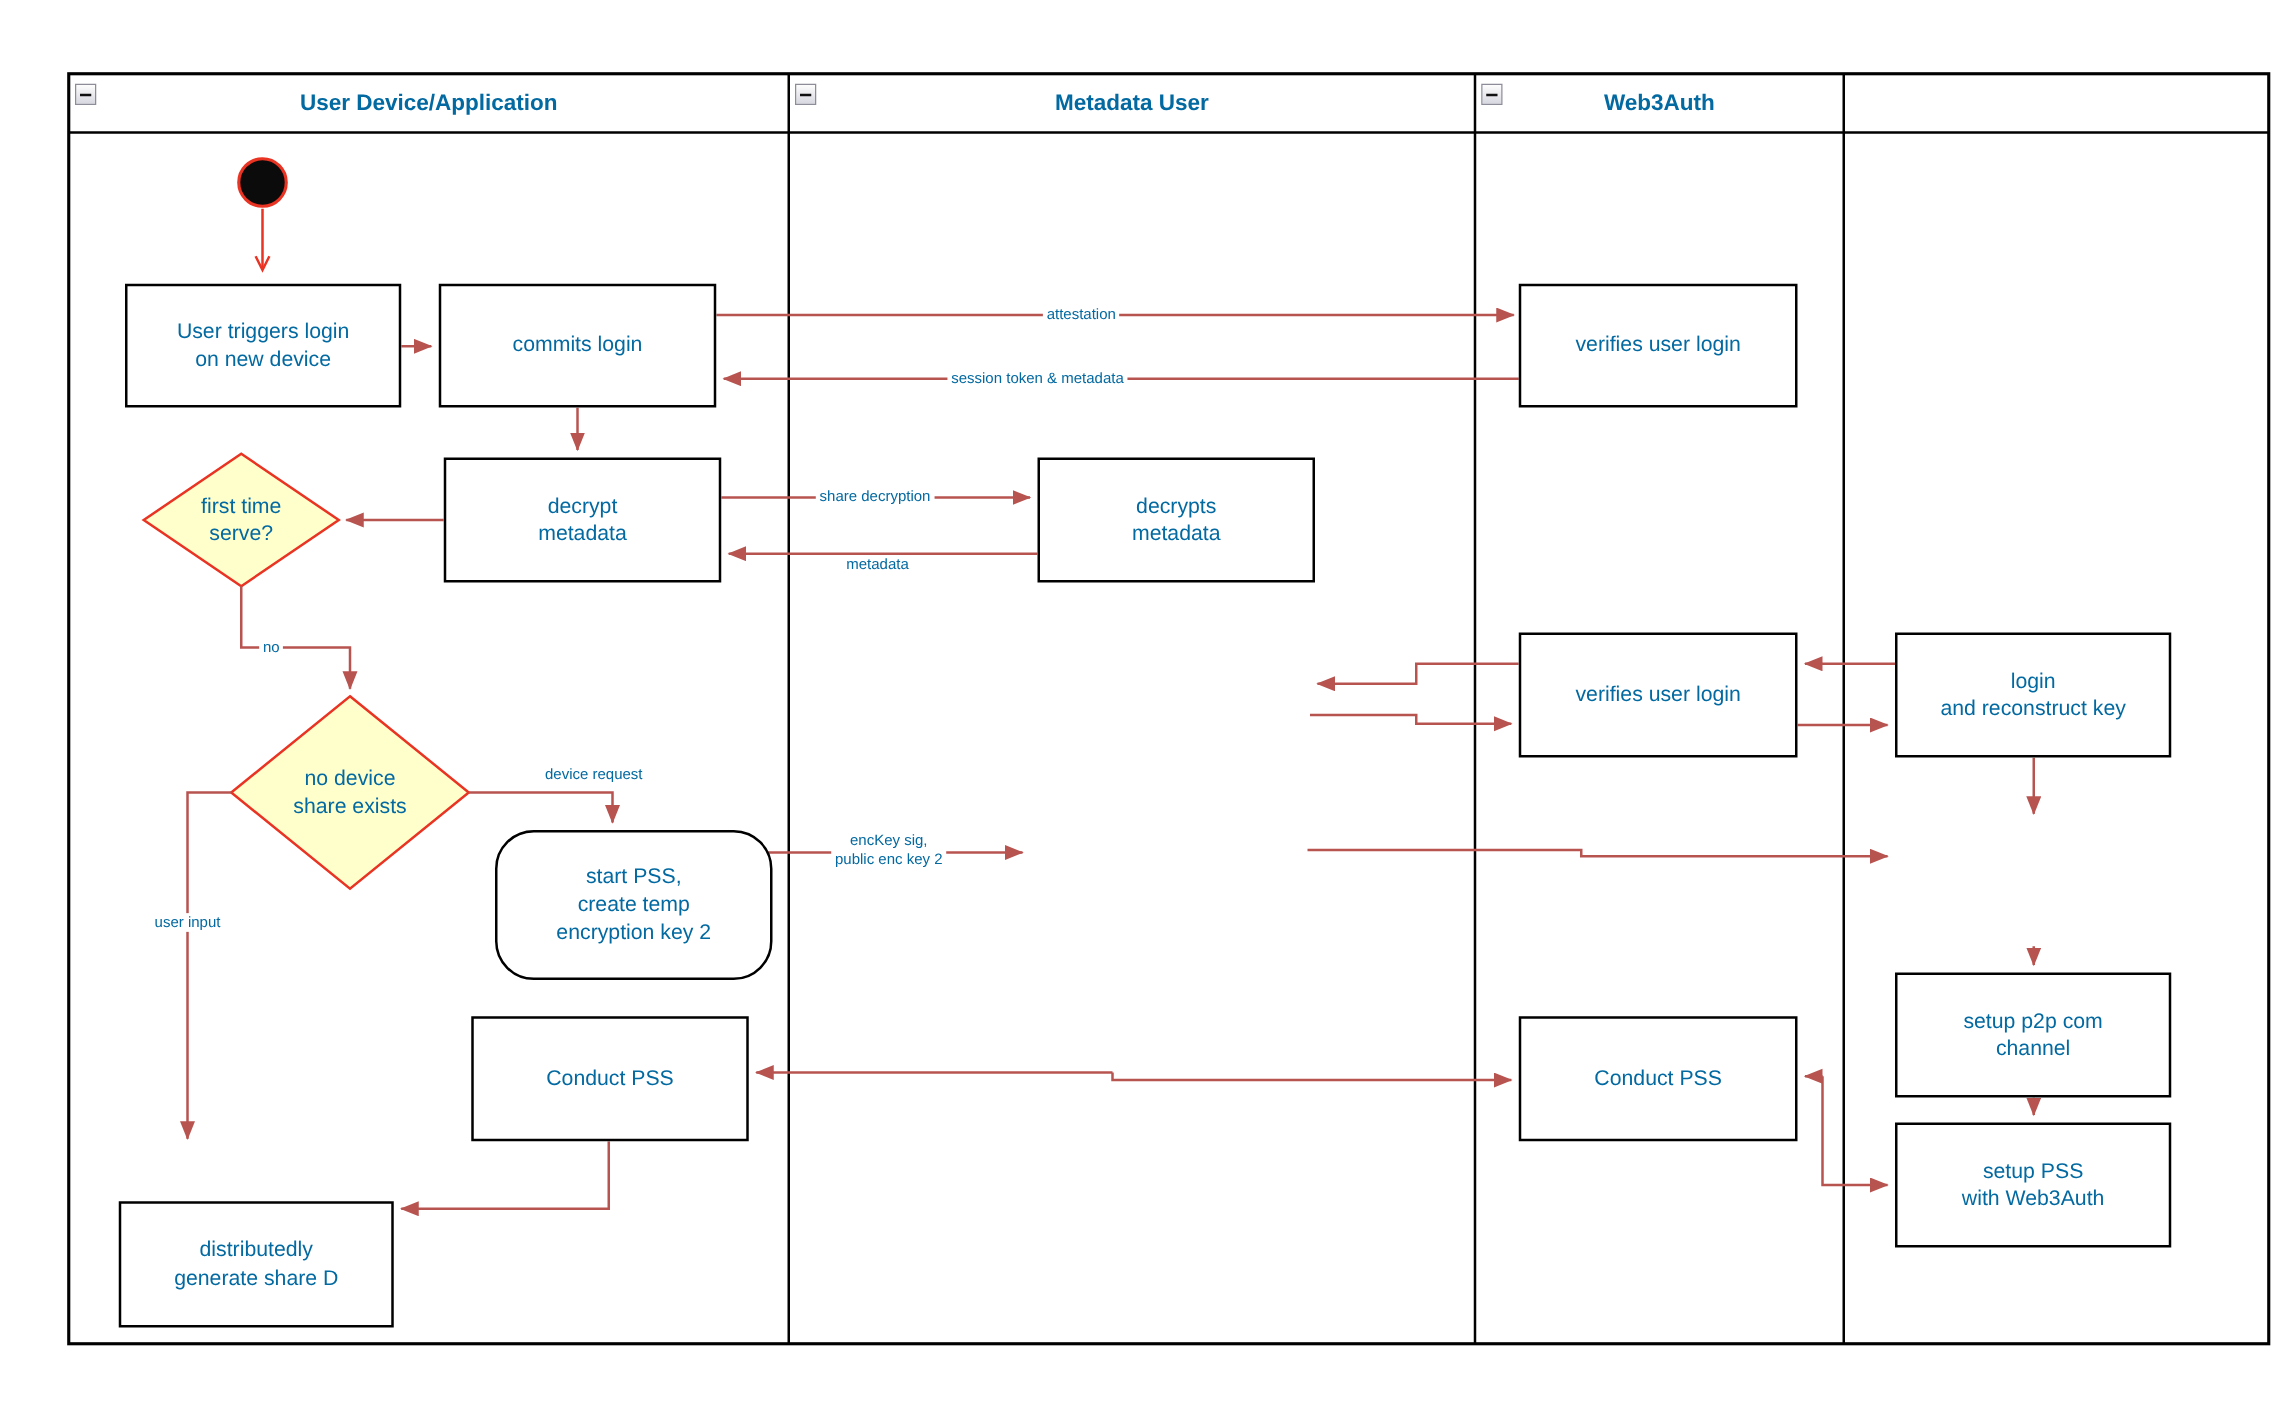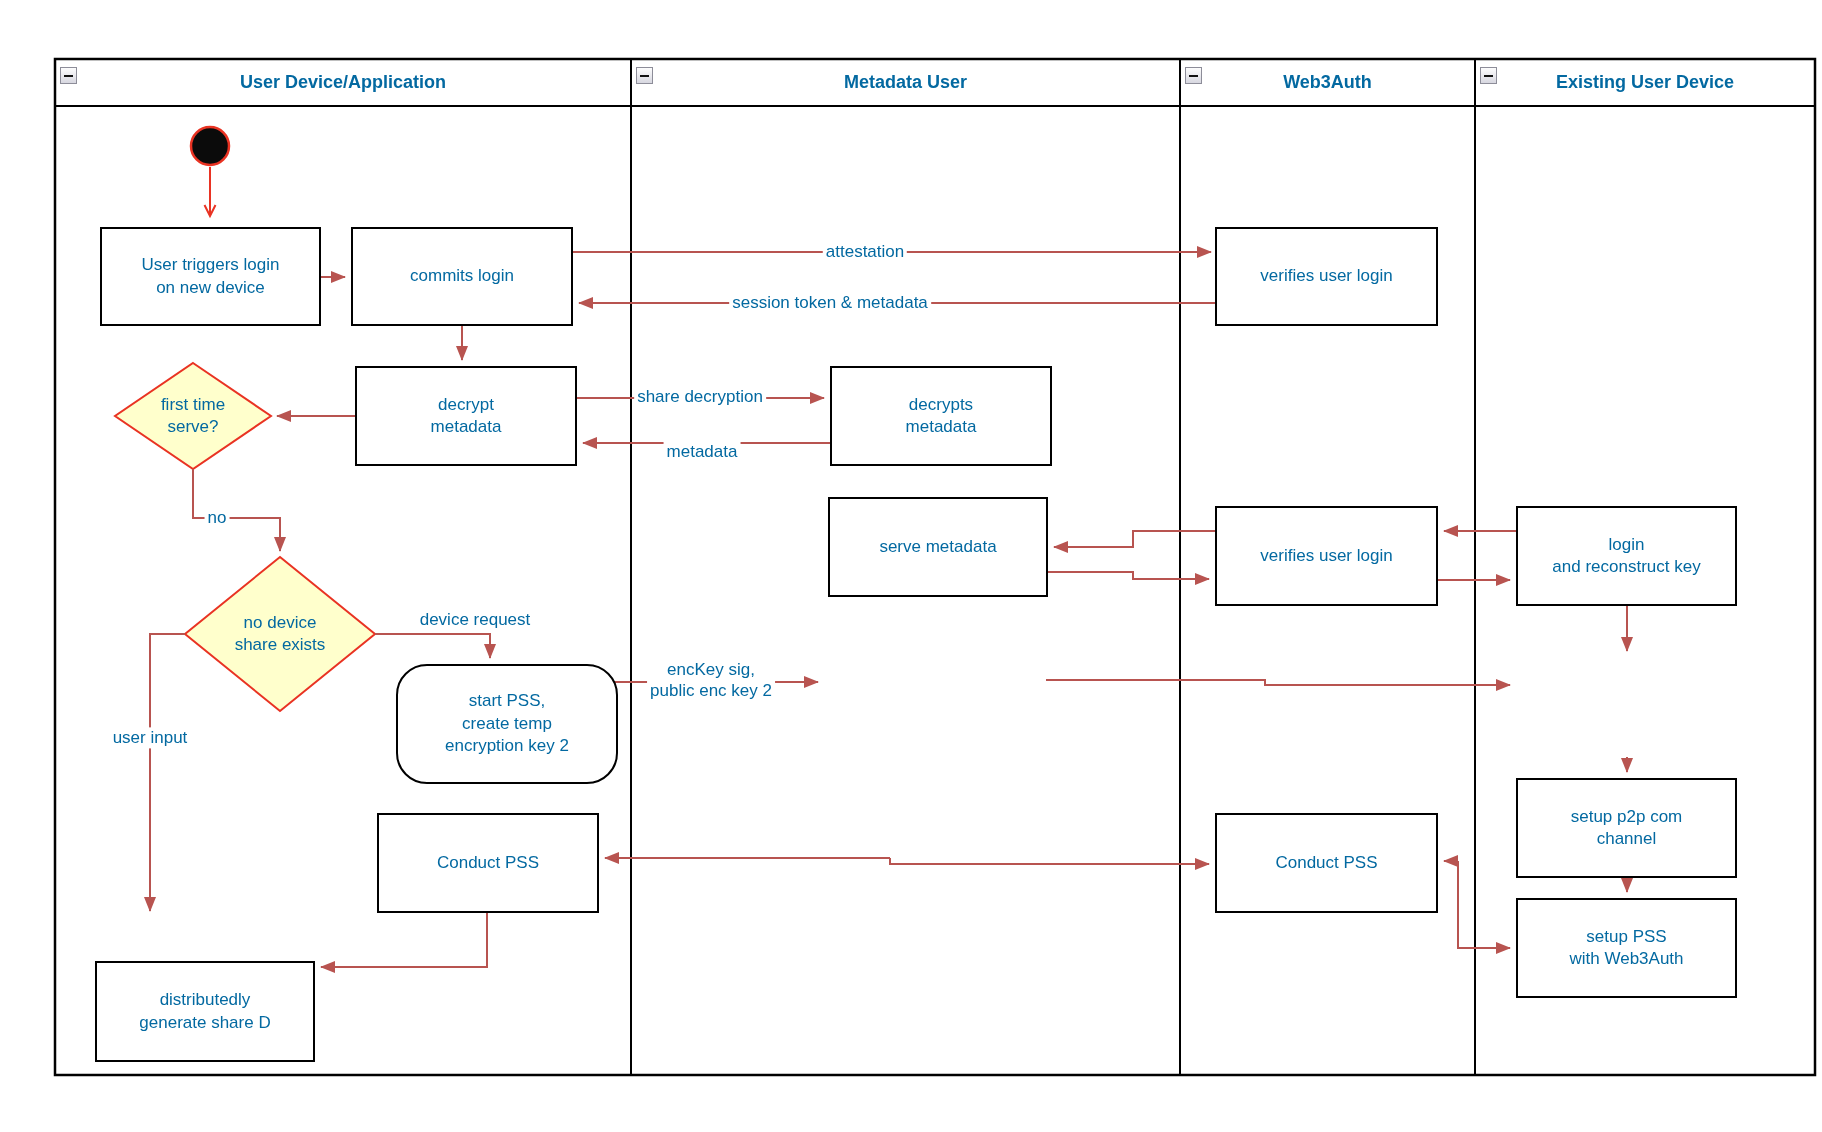--- a/index.html
+++ b/index.html
@@ -12,21 +12,21 @@
   .lane-title{font-weight:bold;font-size:18px;white-space:nowrap;}
   .collapse{position:absolute;left:5px;top:8px;width:17px;height:17px;border:1px solid #8d8d99;
     background:linear-gradient(#fdfdfd,#d7d7e0);box-sizing:border-box;display:flex;align-items:center;justify-content:center;}
   .collapse .minus{width:9px;height:2px;background:#111;}
   .node{position:absolute;border:2px solid #000;background:#fff;box-sizing:border-box;
     display:flex;align-items:center;justify-content:center;text-align:center;
     font-size:17px;line-height:1.32;white-space:pre-line;padding:2px;}
   .dlabel{position:absolute;background:transparent;border:none;display:flex;align-items:center;justify-content:center;
     text-align:center;font-size:17px;line-height:1.3;white-space:pre-line;}
   .lbl{position:absolute;transform:translate(-50%,-50%);background:#fff;padding:0 3px;
-    font-size:17px;line-height:1.25;white-space:pre-line;text-align:center;}
+    font-size:12px;line-height:1.25;white-space:pre-line;text-align:center;}
 </style>
 </head>
 <body>
 
 <div class="stage">
 
   <svg class="layer" width="1822" height="1132" viewBox="0 0 1822 1132">
     <defs>
       <marker id="mh" markerWidth="16" markerHeight="13" refX="14" refY="6" orient="auto" markerUnits="userSpaceOnUse">
         <path d="M0,0 L15,6 L0,12 Z" fill="#b85450"></path>
@@ -89,36 +89,29 @@
         <div class="minus"></div>
       </div>
     <div class="lane-title">Metadata User</div>
   </div>
   <div class="lane-header" style="left:1180px;width:295px;">
     <div class="collapse">
         <div class="minus"></div>
       </div>
     <div class="lane-title">Web3Auth</div>
   </div>
-  <div class="lane-header" style="left:1475px;width:340px;">
-    <div class="collapse">
-        <div class="minus"></div>
-      </div>
-    <div class="lane-title">Existing User Device</div>
-  </div>
 
   <div class="node" style="left:100px;top:227px;width:221px;height:99px;">User triggers login
 on new device</div>
   <div class="node" style="left:351px;top:227px;width:222px;height:99px;">commits login</div>
   <div class="node" style="left:1215px;top:227px;width:223px;height:99px;">verifies user login</div>
   <div class="node" style="left:355px;top:366px;width:222px;height:100px;">decrypt
 metadata</div>
   <div class="node" style="left:830px;top:366px;width:222px;height:100px;">decrypts
 metadata</div>
-  <div class="node" style="left:828px;top:497px;width:220px;height:100px;">serve metadata</div>
   <div class="node" style="left:1215px;top:506px;width:223px;height:100px;">verifies user login</div>
   <div class="node" style="left:1516px;top:506px;width:221px;height:100px;">login
 and reconstruct key</div>
   <div class="node" style="left:396px;top:664px;width:222px;height:120px;border-radius:31px;">start PSS,
 create temp
 encryption key 2</div>
   <div class="node" style="left:1516px;top:778px;width:221px;height:100px;">setup p2p com
 channel</div>
   <div class="node" style="left:377px;top:813px;width:222px;height:100px;">Conduct PSS</div>
   <div class="node" style="left:1215px;top:813px;width:223px;height:100px;">Conduct PSS</div>

